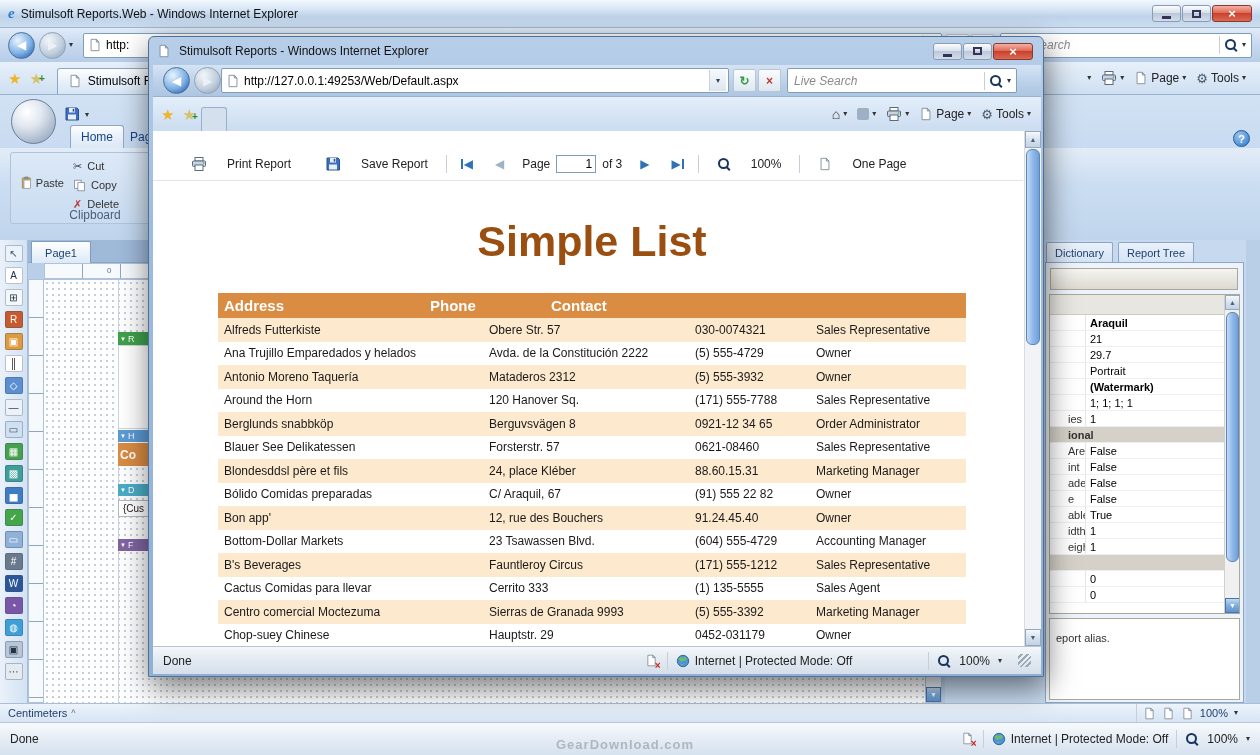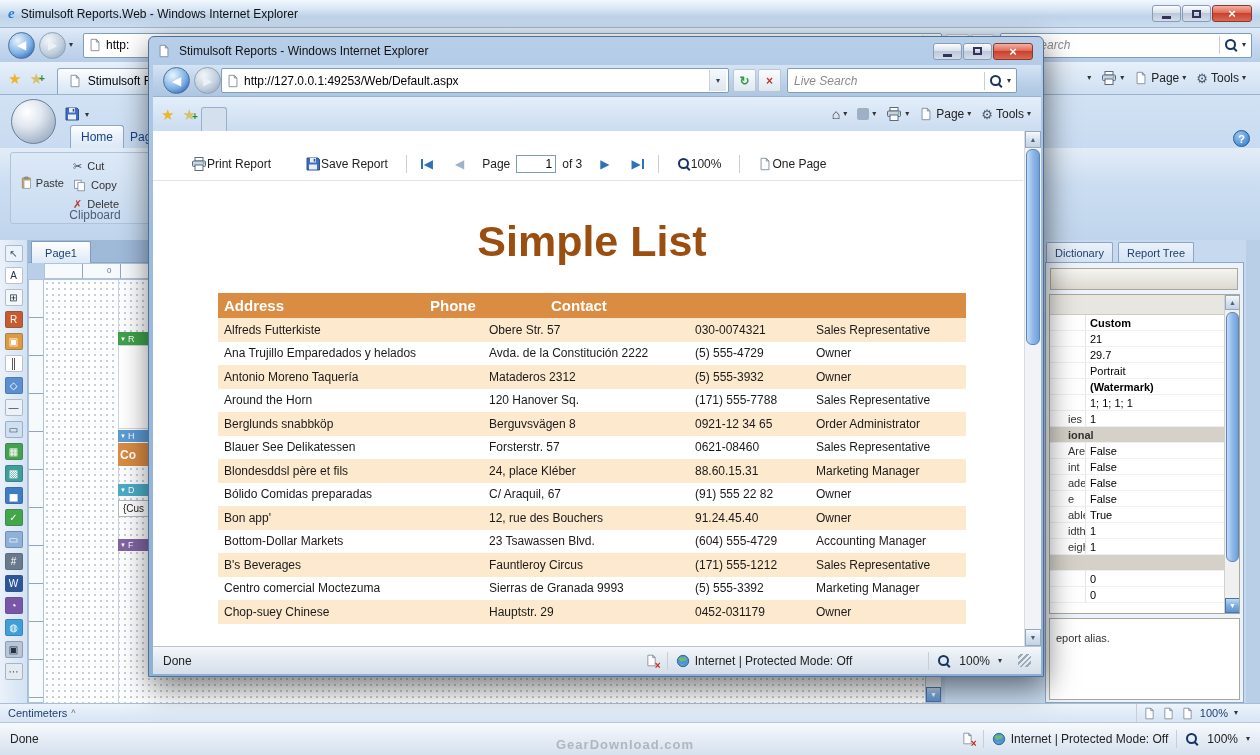--- a/index.html
+++ b/index.html
@@ -101,21 +101,21 @@
 .err-ic .redx{position:absolute;right:-2px;bottom:-3px;color:#CC2222;font-weight:bold;font-size:10px;}
 .grip{width:13px;height:13px;margin-left:8px;background:repeating-linear-gradient(135deg,transparent 0 2px,#9AA8B8 2px 4px);flex:none;}
 
 
 .pw{position:absolute;left:148px;top:36px;width:896px;height:641px;background:linear-gradient(#B7CEE9,#9FBBDC 30%,#8FAFD4);border:1px solid #4E6F96;border-radius:6px 6px 0 0;box-shadow:2px 10px 30px rgba(0,0,0,0.55);}
 .pw-titlebar{position:absolute;left:0;top:0;width:100%;height:28px;display:flex;align-items:center;padding:0 8px;}
 .pw-nav{position:absolute;left:4px;top:28px;width:888px;height:32px;background:linear-gradient(#D5E4F4,#BACFE8 60%,#ADC6E2);display:flex;align-items:center;border-bottom:1px solid #9AB2CC;}
 .pw-tabs{position:absolute;left:4px;top:60px;width:888px;height:34px;background:linear-gradient(#E3EEFA,#CBDCF0);display:flex;align-items:flex-end;padding:0 8px;}
 .pw-content{position:absolute;left:4px;top:94px;width:888px;height:515px;background:#fff;overflow:hidden;}
 .viewer-toolbar{position:absolute;left:0;top:16px;width:870px;height:34px;display:flex;align-items:center;gap:6px;padding-left:34px;font-size:12px;color:#222;border-bottom:1px solid #E4E4E4;}
-.tool-btn{display:flex;align-items:center;gap:0;padding:2px 4px;border-radius:2px;white-space:nowrap;}
+.tool-btn{display:flex;align-items:center;gap:20px;padding:2px 4px;border-radius:2px;white-space:nowrap;}
 .nav-ic{display:flex;align-items:center;gap:1px;font-size:12px;}
 .nav-ic b{font-weight:normal;}
 .blue{color:#2E71B8;}
 .dimarrow{color:#9FB2C4;}
 .endbar{width:2px;height:10px;background:currentColor;display:inline-block;}
 .txtfield{border:1px solid #7F9DB9;height:18px;font-size:12px;padding:0 3px;font-family:inherit;width:40px;text-align:right;}
 .report-page{position:absolute;left:37px;top:60px;width:825px;height:455px;background:#fff;overflow:hidden;}
 .rep-title{position:absolute;left:28px;top:26px;width:748px;text-align:center;font-size:43px;font-weight:bold;color:#9A4E10;}
 .rep-table{position:absolute;left:28px;top:102px;width:748px;}
 .rhead{display:flex;height:25px;background:#D98C42;color:#fff;font-weight:bold;font-size:15px;align-items:center;}
@@ -341,21 +341,21 @@
         <div class="ptab" style="left:101px">Dictionary</div>
         <div class="ptab" style="left:173px">Report Tree</div>
         <div class="pbody">
           <div class="pgray"></div>
           <div class="pgrid">
             <div class="pghead"></div>
             <div class="pgrid-rows">
 
             <div class="prow bold">
                 <span class="plabel"></span>
-                <span class="pvalue">Custom</span>
+                <span class="pvalue">Araquil</span>
               </div>
                 <div class="prow">
                 <span class="plabel"></span>
                 <span class="pvalue">21</span>
               </div>
                 <div class="prow">
                 <span class="plabel"></span>
                 <span class="pvalue">29.7</span>
               </div>
                 <div class="prow">
@@ -672,20 +672,26 @@
               <span class="c2">(604) 555-4729</span>
               <span class="c3">Accounting Manager</span>
             </div>
               <div class="rrow">
               <span class="c0">B's Beverages</span>
               <span class="c1">Fauntleroy Circus</span>
               <span class="c2">(171) 555-1212</span>
               <span class="c3">Sales Representative</span>
             </div>
               <div class="rrow">
+              <span class="c0">Cactus Comidas para llevar</span>
+              <span class="c1">Cerrito 333</span>
+              <span class="c2">(1) 135-5555</span>
+              <span class="c3">Sales Agent</span>
+            </div>
+              <div class="rrow">
               <span class="c0">Centro comercial Moctezuma</span>
               <span class="c1">Sierras de Granada 9993</span>
               <span class="c2">(5) 555-3392</span>
               <span class="c3">Marketing Manager</span>
             </div>
               <div class="rrow">
               <span class="c0">Chop-suey Chinese</span>
               <span class="c1">Hauptstr. 29</span>
               <span class="c2">0452-031179</span>
               <span class="c3">Owner</span>

